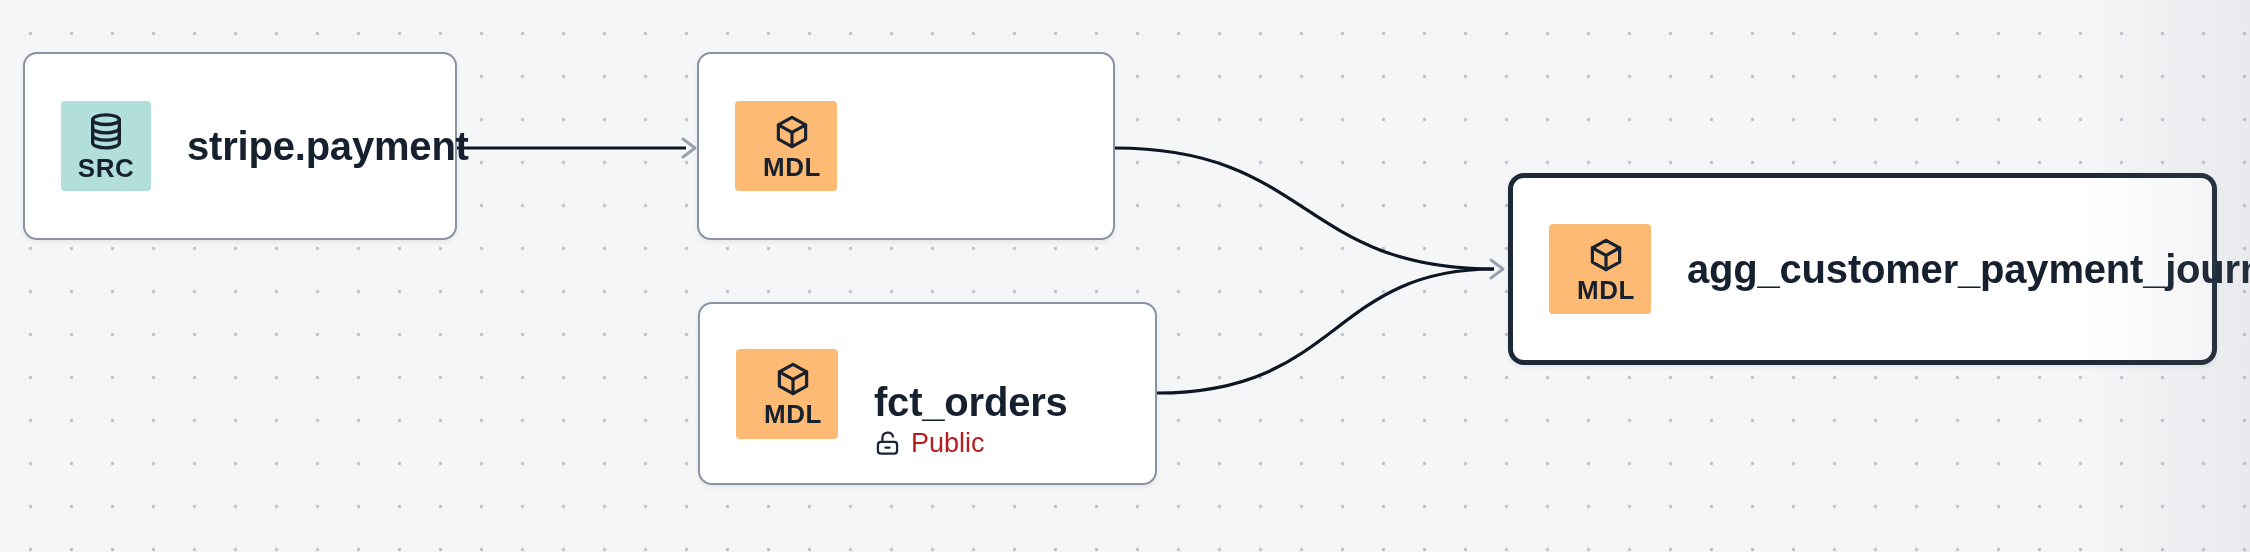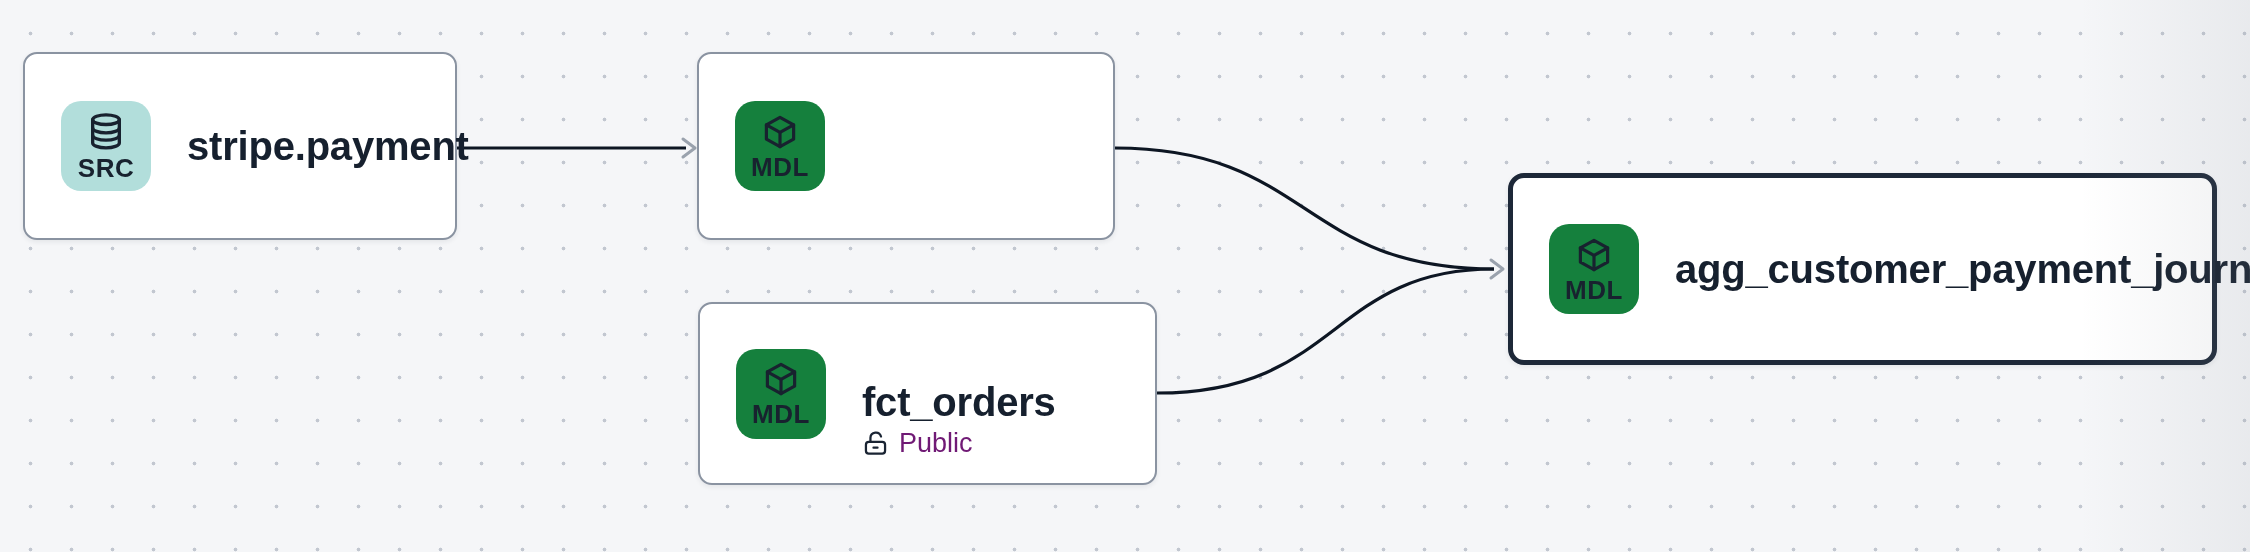--- a/index.html
+++ b/index.html
@@ -68,29 +68,29 @@
   #node-agg    {
     left: 1508px; top: 173px; width: 709px; height: 192px;
     border: 5px solid #1d2838;
     border-radius: 16px;
   }
 
   .badge {
     flex: 0 0 auto;
     width: 90px;
     height: 90px;
-    border-radius: 20px;
+    border-radius: 4px;
     display: flex;
     flex-direction: column;
     align-items: center;
     justify-content: center;
     gap: 3px;
   }
   .badge.src { background: #b2dedb; }
-  .badge.mdl { background: #15803d; }
+  .badge.mdl { background: #fdba74; padding-left: 12px; }
   .badge-label {
     font-size: 26px;
     font-weight: 700;
     line-height: 1;
     color: #18222f;
     letter-spacing: 0.5px;
   }
   .badge-icon { display: block; }
 
   .node-title {
@@ -107,21 +107,21 @@
     flex-direction: column;
     gap: 5px;
     margin-top: 48px;
   }
   .access-row {
     display: flex;
     align-items: center;
     gap: 10px;
     font-size: 27px;
     font-weight: 400;
-    color: #701a75;
+    color: #b91c1c;
     line-height: 1;
   }
   .icon { display: block; }
 </style>
 </head>
 <body>
 
 <div class="canvas">
 
   <svg class="edge-layer" width="2250" height="552" viewBox="0 0 2250 552">

